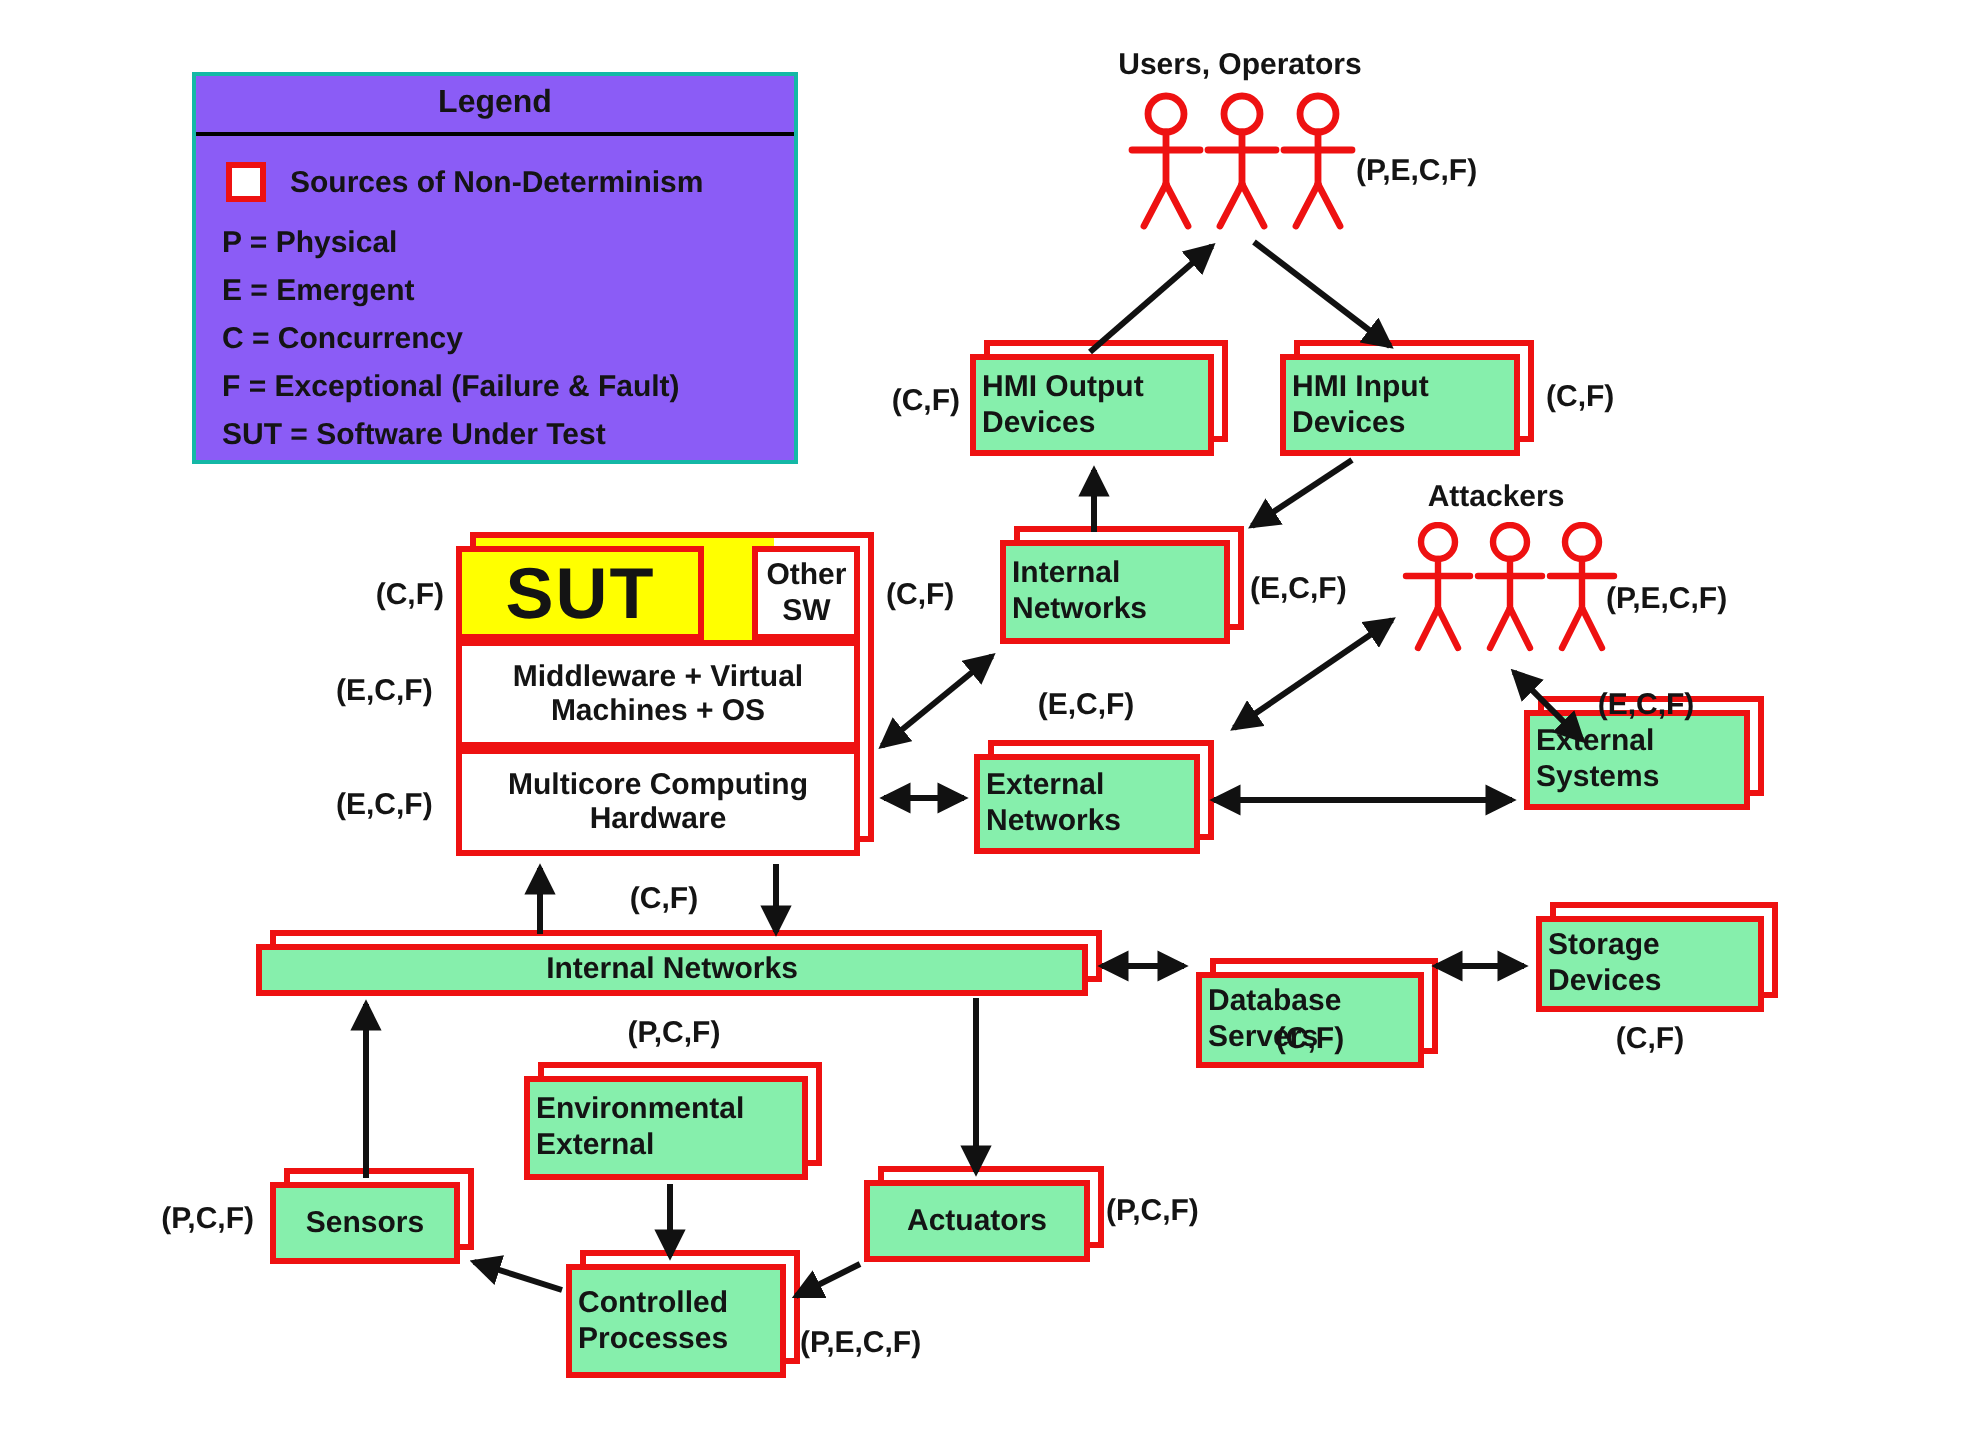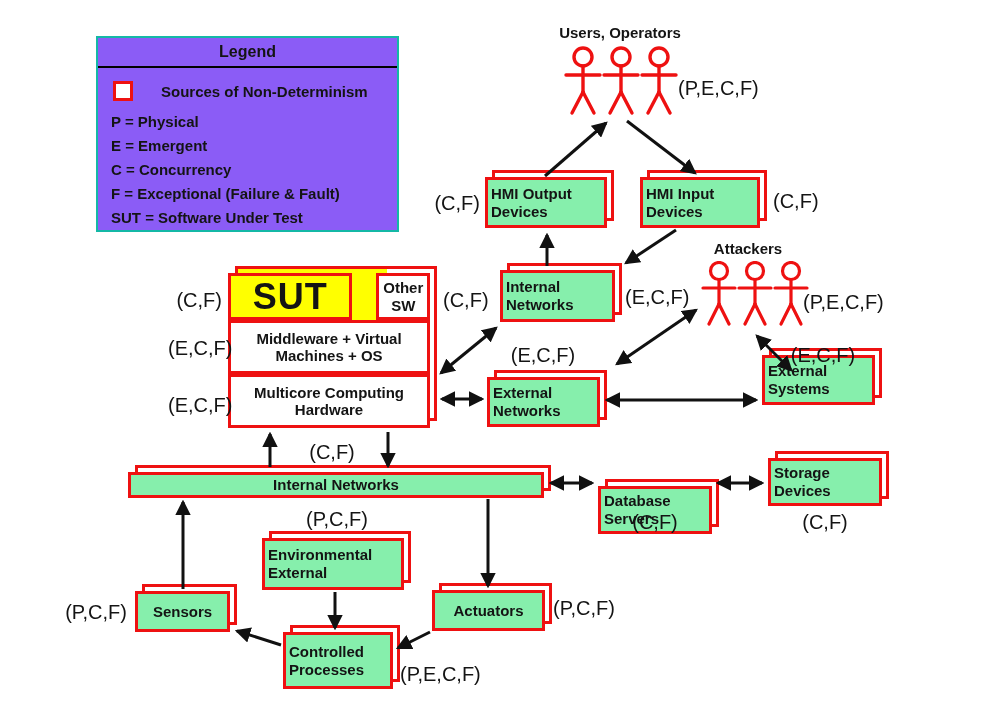--- a/index.html
+++ b/index.html
@@ -4,21 +4,21 @@
 <style>
   :root{
     --red:#ee1111; --yellow:#ffff00; --ink:#141414;
   }
   html,body{margin:0;padding:0;background:#fff;}
   #canvas{
     position:relative; width:987px; height:720px; background:#ffffff;
     font-family:"Liberation Sans", sans-serif; color:var(--ink); overflow:hidden;
   }
   .tag{
-    position:absolute; font-weight:normal; font-size:20px; color:var(--ink); white-space:nowrap;
+    position:absolute; font-weight:bold; font-size:15px; color:var(--ink); white-space:nowrap;
   }
   .grp-label{
     position:absolute; font-weight:bold; font-size:15px; color:var(--ink); text-align:center; white-space:nowrap;
   }
   
   .stack{position:absolute;}
   .stack::before{
     content:""; position:absolute; top:-7px; left:7px; right:-7px; bottom:7px;
     background:#fff; border:3px solid var(--red); box-sizing:border-box;
   }
@@ -31,21 +31,21 @@
   
   #legend{
     position:absolute; left:96px; top:36px; width:303px; height:196px;
     border:2px solid #14b8a6; box-sizing:border-box; background:#8b5cf6;
   }
   #legend .ltitle{
     height:28px; border-bottom:2px solid #000; display:flex; align-items:center; justify-content:center;
     font-weight:bold; font-size:16px;
   }
   #legend .lbody{padding:9px 12px 0 13px;}
-  .swatch-row{display:flex; align-items:center; gap:28px; margin:4px 0 9px 2px;}
+  .swatch-row{display:flex; align-items:center; gap:12px; margin:4px 0 9px 2px;}
   .swatch{width:20px; height:20px; border:3px solid var(--red); box-sizing:border-box; background:#fff;}
   .swatch-label{font-weight:bold; font-size:15px;}
   .lentry{font-weight:bold; font-size:15px; line-height:24px; white-space:nowrap;}
   
   #sut-stack{position:absolute; left:228px; top:273px; width:202px; height:155px;}
   #sut-stack .backsheet{
     position:absolute; top:-7px; left:7px; right:-7px; bottom:7px;
     border:3px solid var(--red); box-sizing:border-box;
     background:linear-gradient(to right, var(--yellow) 0 149px, #ffffff 149px);
   }

